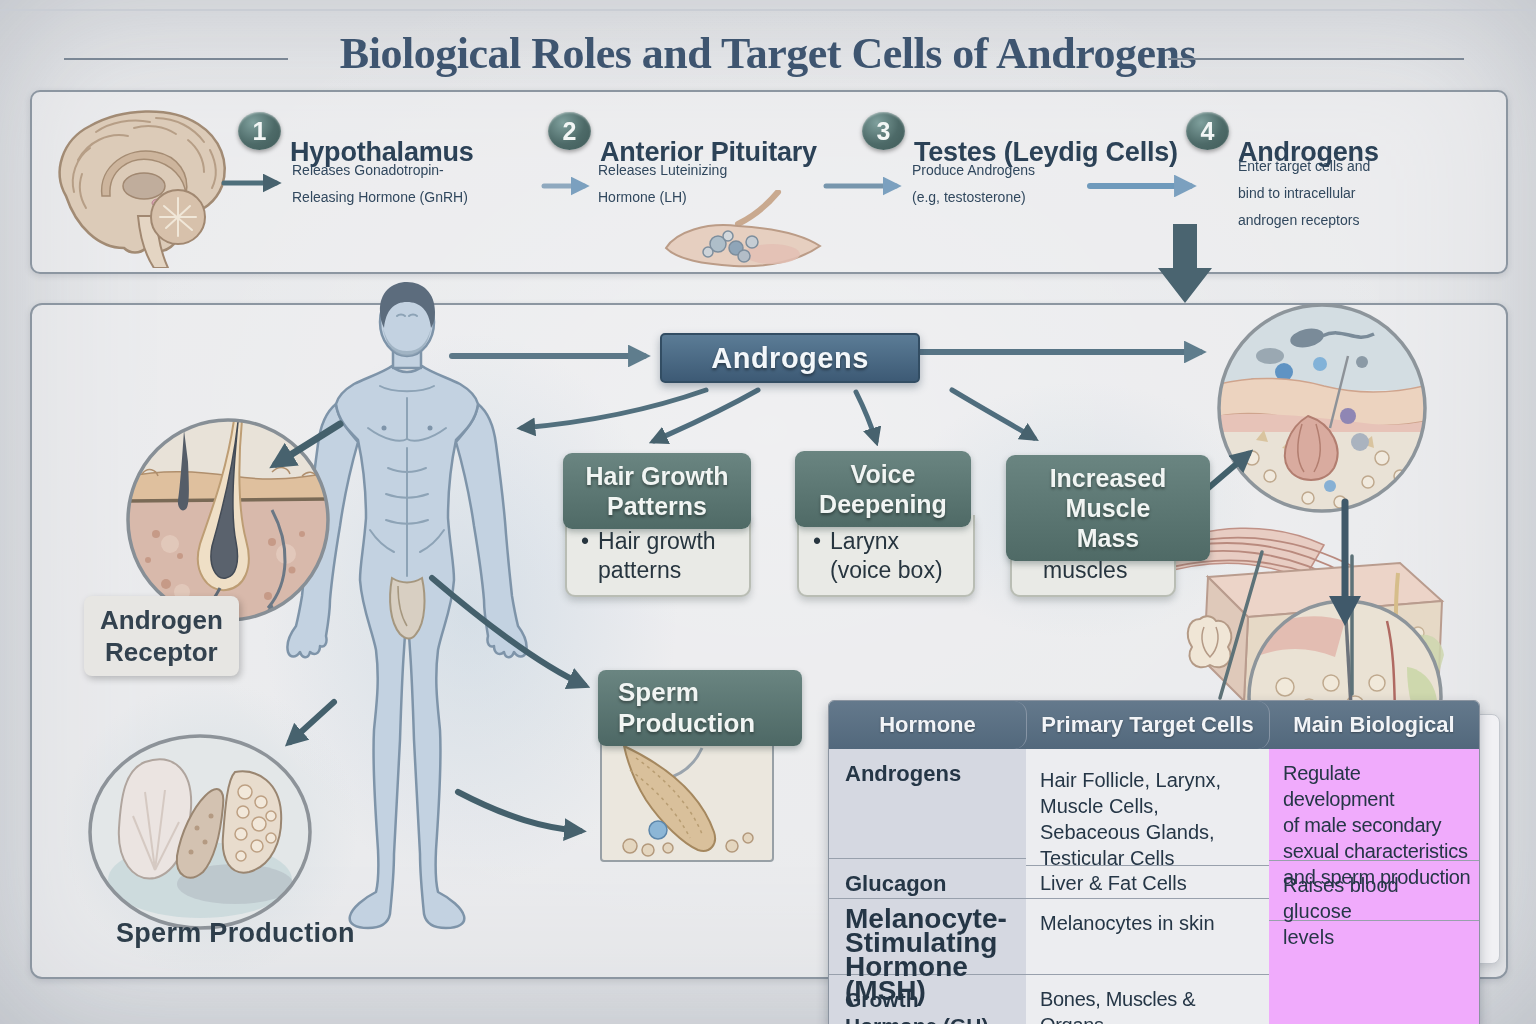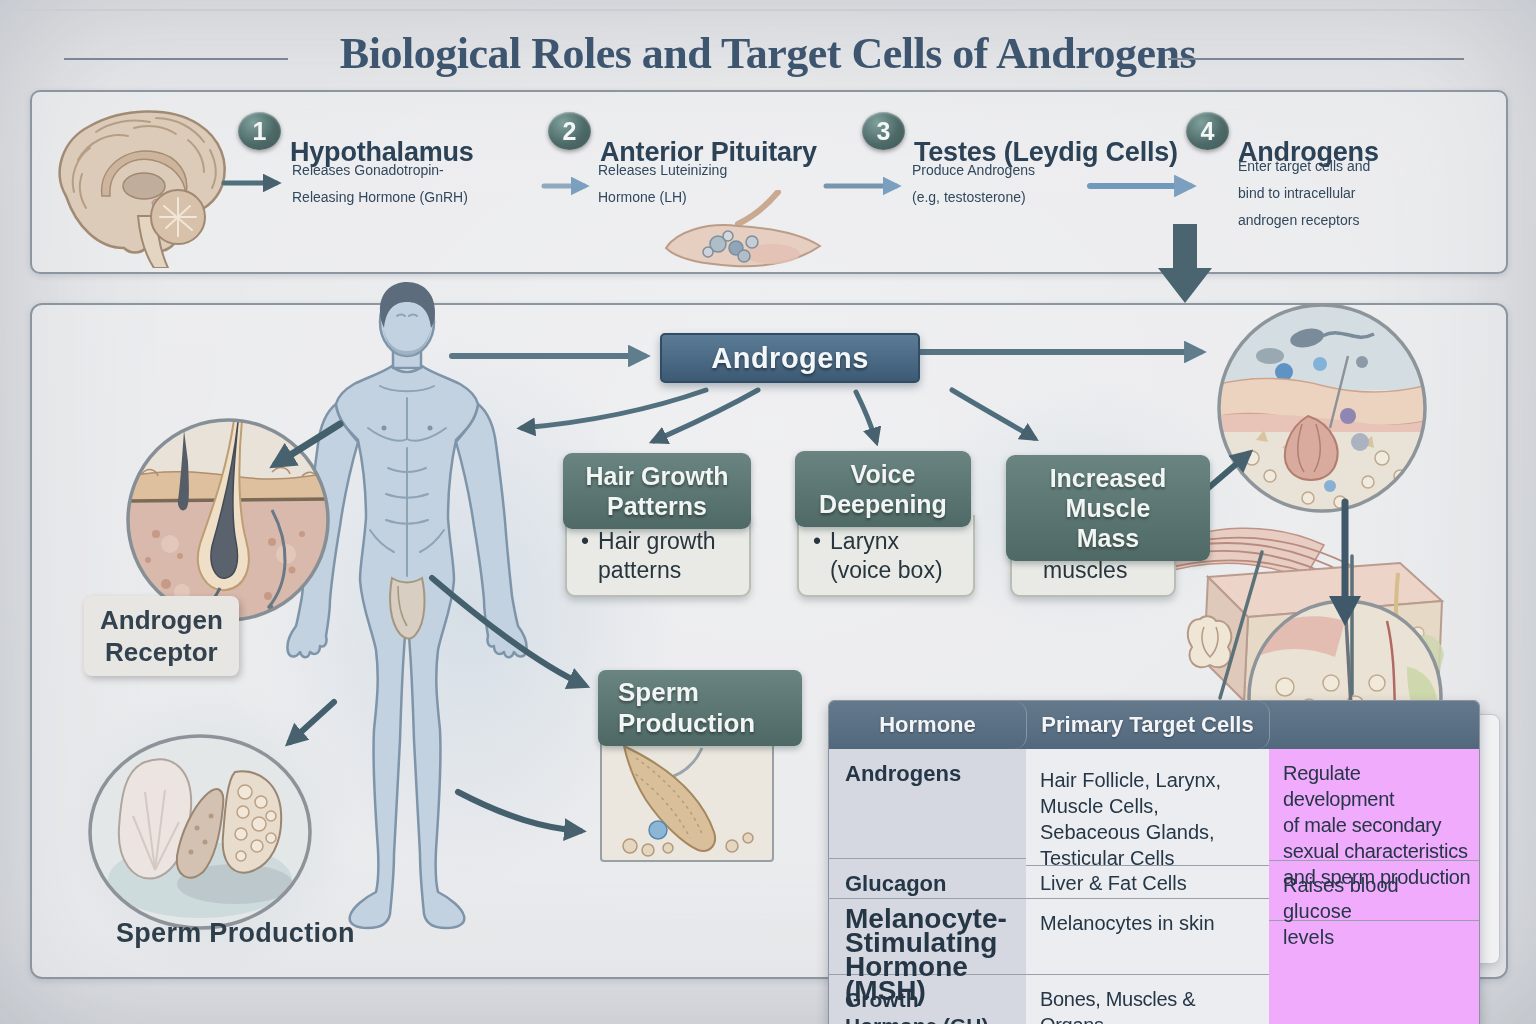--- a/index.html
+++ b/index.html
@@ -463,20 +463,21 @@
 
 <div class="abs label-box">Androgen
 Receptor</div>
 <div class="abs caption">Sperm Production</div>
 
 <div class="abs backing"></div>
 <div class="abs tbl">
   <div class="hrow"></div>
   <div class="hcell" style="left:0;width:197px">Hormone</div>
   <div class="hcell" style="left:197px;width:243px">Primary Target Cells</div>
+  <div class="hcell" style="left:440px;width:210px;border-right:none">Main Biological</div>
 
   <div class="col" style="left:0;width:197px;background:#d5d8e1;border-right:1.5px solid #98a0ac">
     <div class="cell hormone" style="top:0;height:110px">Androgens</div>
     <div class="cell hormone" style="top:110px;height:40px">Glucagon</div>
     <div class="cell hormone" style="top:150px;height:76px;font-size:28px;line-height:24px;padding-top:8px">Melanocyte-
 Stimulating
 Hormone (MSH)</div>
     <div class="cell hormone" style="top:226px;height:60px;border-bottom:none;font-size:21px">Growth
 Hormone (GH)</div>
   </div>

